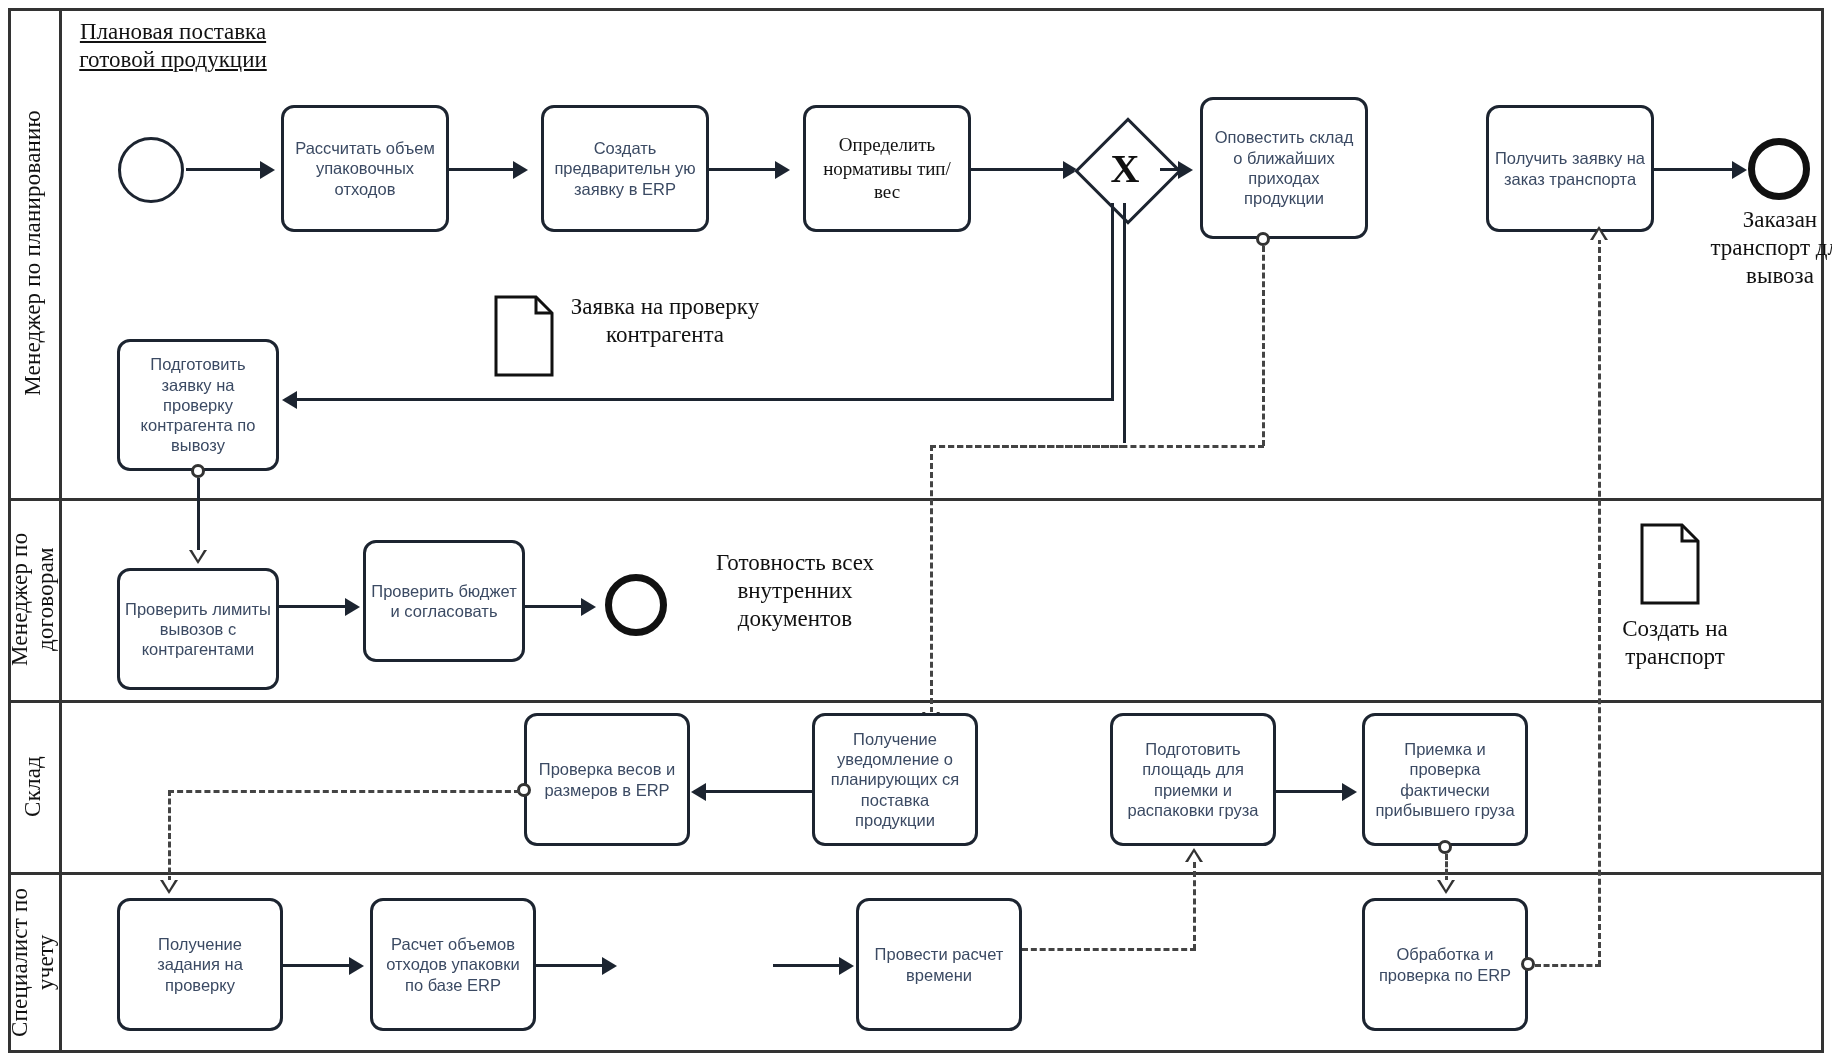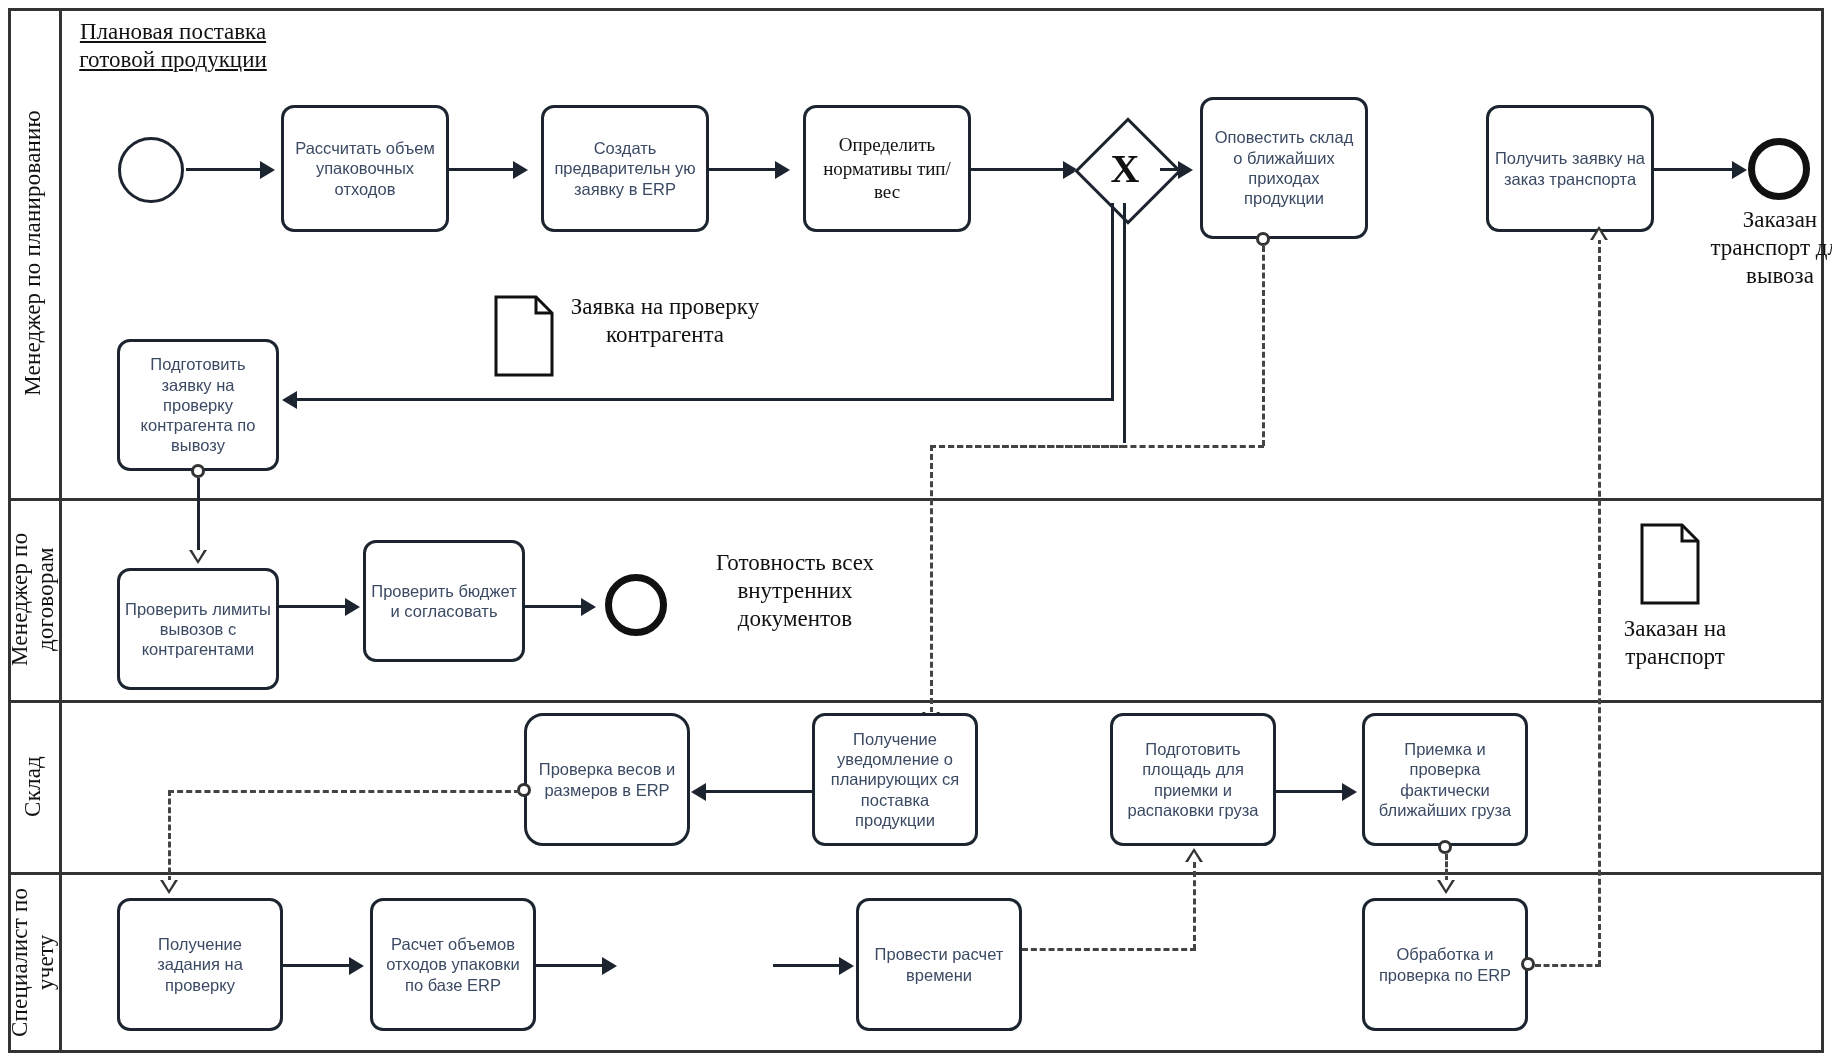--- a/index.html
+++ b/index.html
@@ -180,42 +180,42 @@
   <div class="ln h" style="left:525px;top:605px;width:62px;"></div>
   <div class="arrowR" style="left:581px;top:598px;"></div>
 
   <div class="ev end" style="left:605px;top:574px;width:62px;height:62px;"></div>
   <div class="lbl" style="left:700px;top:549px;width:190px;font-family:Liberation Serif, serif;">Готовность всех внутренних документов</div>
 
   <svg class="doc" style="left:1640px;top:523px;" width="60" height="82" viewBox="0 0 60 82">
     <path d="M2,2 L42,2 L58,18 L58,80 L2,80 Z" fill="#fff" stroke="#111" stroke-width="3"></path>
     <path d="M42,2 L42,18 L58,18" fill="none" stroke="#111" stroke-width="3"></path>
   </svg>
-  <div class="lbl" style="left:1580px;top:615px;width:190px;">Заказан на транспорт</div>
-
-  <div class="task" style="left:524px;top:713px;width:166px;height:133px;border-radius:19px;">
+  <div class="lbl" style="left:1580px;top:615px;width:190px;">Создать на транспорт</div>
+
+  <div class="task" style="left:524px;top:713px;width:166px;height:133px;">
     <span>Проверка весов и размеров в ERP</span>
   </div>
 
   <div class="task" style="left:812px;top:713px;width:166px;height:133px;">
     <span>Получение уведомление о планирующих ся поставка продукции</span>
   </div>
 
   <div class="ln h" style="left:694px;top:790px;width:118px;"></div>
   <div class="arrowL" style="left:691px;top:783px;"></div>
 
   <div class="task" style="left:1110px;top:713px;width:166px;height:133px;">
     <span>Подготовить площадь для приемки и распаковки груза</span>
   </div>
 
   <div class="ln h" style="left:1276px;top:790px;width:72px;"></div>
   <div class="arrowR" style="left:1342px;top:783px;"></div>
 
   <div class="task" style="left:1362px;top:713px;width:166px;height:133px;">
-    <span>Приемка и проверка фактически ближайших груза</span>
+    <span>Приемка и проверка фактически прибывшего груза</span>
   </div>
 
   <div class="mdot" style="left:517px;top:783px;"></div>
   <div class="dl h" style="left:168px;top:790px;width:352px;"></div>
   <div class="dl v" style="left:168px;top:790px;height:92px;"></div>
   <div class="mArrowD" style="left:160px;top:880px;"></div>
 
   <div class="mArrowU" style="left:1185px;top:848px;"></div>
   <div class="dl v" style="left:1193px;top:862px;height:88px;"></div>
   <div class="dl h" style="left:1022px;top:948px;width:174px;"></div>

